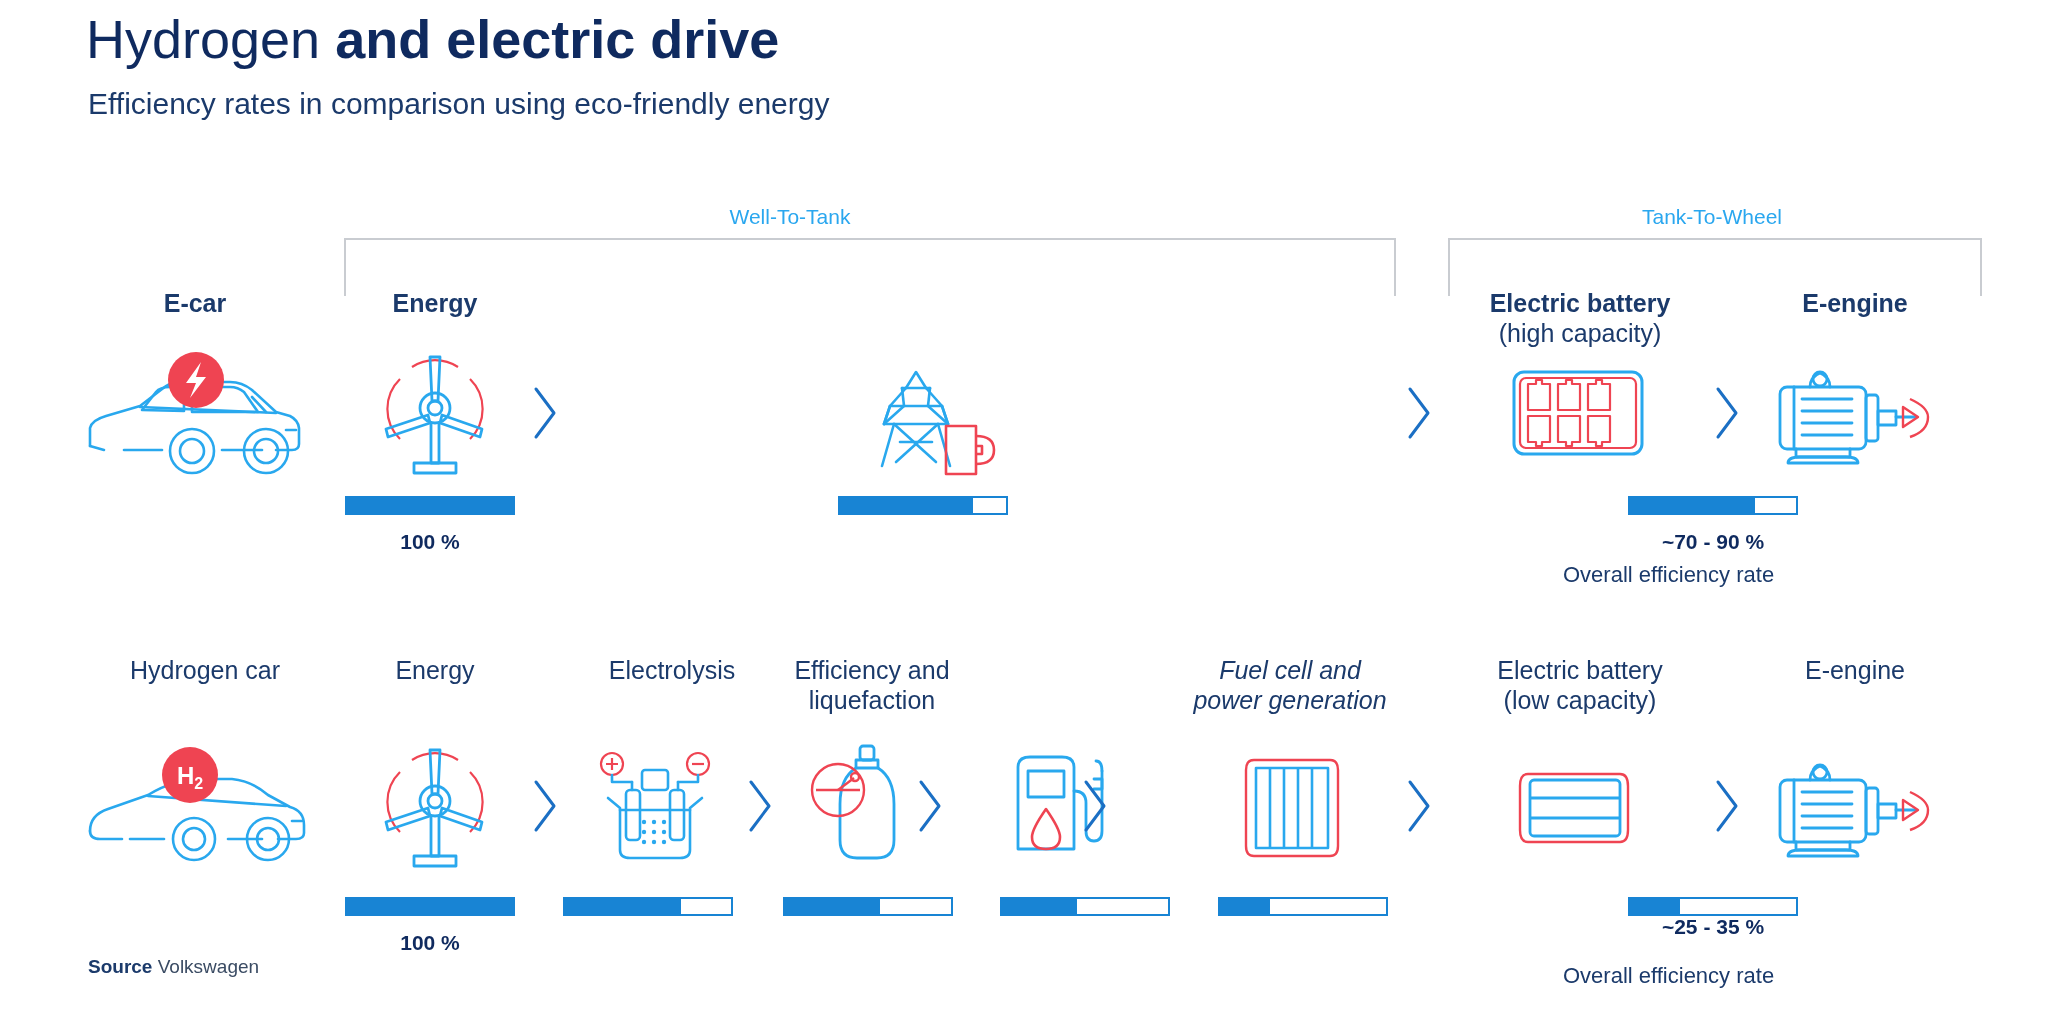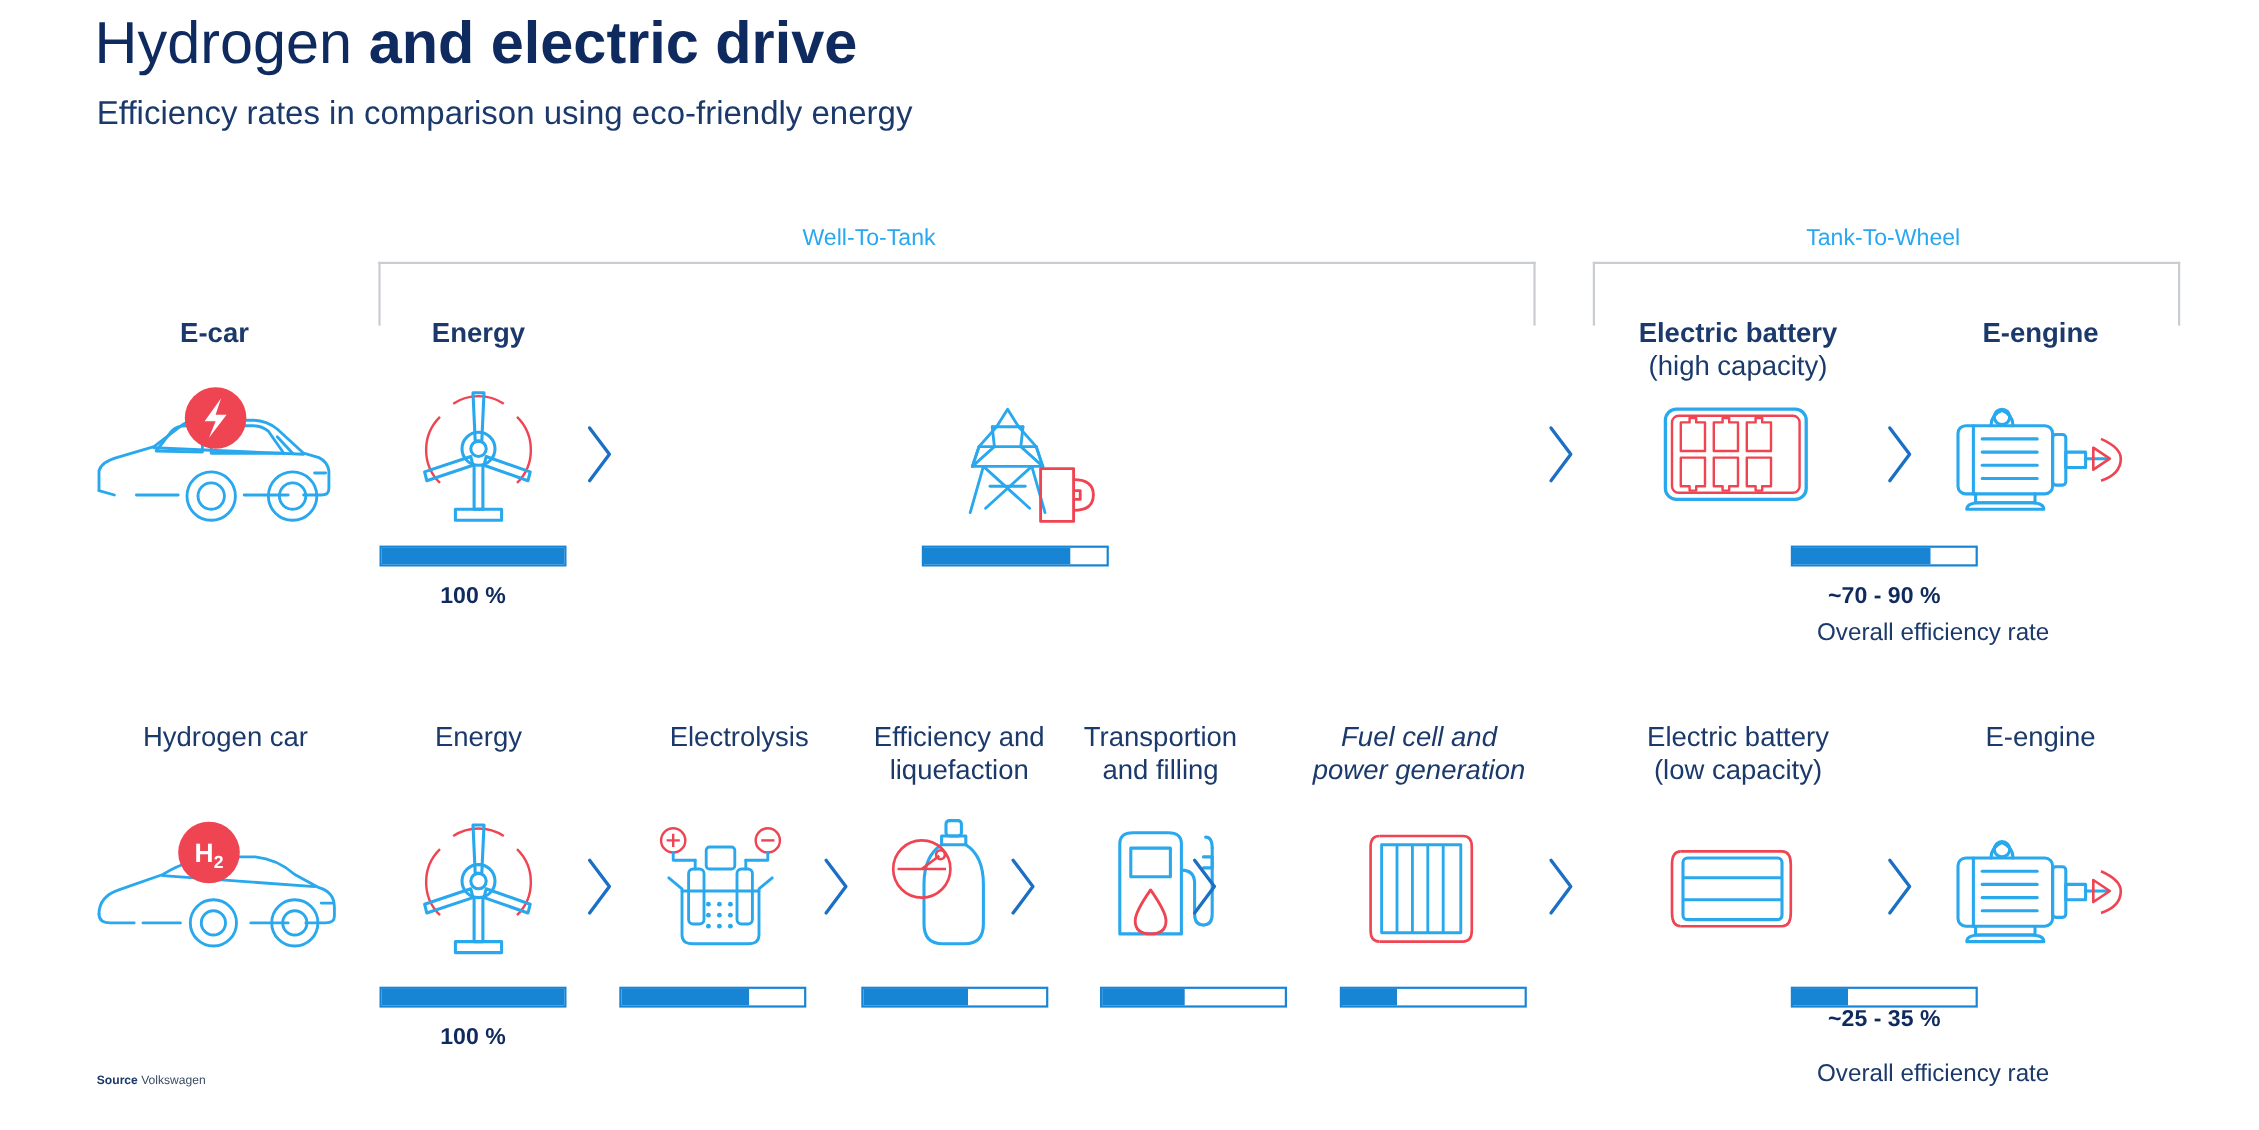--- a/index.html
+++ b/index.html
@@ -61,27 +61,27 @@
     border: 2px solid #1884d4; background: #ffffff;
   }
   .bar .fill { height: 100%; background: #1884d4; }
 
   .pct {
     position: absolute; font-size: 21px; font-weight: 700;
     color: #0f2a5f; text-align: center; white-space: nowrap;
   }
   .overall {
     position: absolute; font-size: 22px; font-weight: 400;
-    color: #1b3a6b; text-align: right; white-space: nowrap;
+    color: #1b3a6b; text-align: left; white-space: nowrap;
   }
 
   
   .source {
-    position: absolute; left: 88px; top: 976px;
-    font-size: 11px; color: #1b3a6b; white-space: nowrap;
+    position: absolute; left: 88px; top: 956px;
+    font-size: 19px; color: #1b3a6b; white-space: nowrap;
   }
   .source b { font-weight: 700; }
   .source span.name { font-weight: 400; color: #3a4b63; }
 
   svg { display: block; overflow: visible; }
 </style>
 </head>
 <body>
 
 <div class="page">
@@ -372,26 +372,20 @@
       </g>
     </svg>
   </div>
 
   <div class="chev" style="left:915px; top:778px;">
     <svg width="30" height="56" viewBox="0 0 30 56">
       <path d="M6 4 L24 28 L6 52" fill="none" stroke="#1b6fc4" stroke-width="3" stroke-linecap="round" stroke-linejoin="round"></path>
     </svg>
   </div>
 
-  <div class="step" style="left:940px; top:655px; width:230px;">
-    <div class="step-label">
-      <span>Transportion</span>
-      <span class="sub">and filling</span>
-    </div>
-  </div>
   <div class="icon-box" style="left:1000px; top:745px; width:120px; height:125px;">
     <svg width="120" height="125" viewBox="0 0 120 125">
       <g fill="none" stroke="#29a8ee" stroke-width="2.8" stroke-linejoin="round" stroke-linecap="round">
         <path d="M18 104 L18 22 Q18 12 30 12 L62 12 Q74 12 74 22 L74 104 Z"></path>
         <rect x="28" y="26" width="36" height="26"></rect>
         <path d="M74 46 Q86 46 86 58 L86 86 Q86 96 94 96 Q102 96 102 86 L102 26"></path>
         <path d="M96 16 Q102 16 102 26"></path>
         <path d="M94 34 L102 34 L102 44 L94 44"></path>
       </g>
       <path d="M46 64 Q32 84 32 92 Q32 104 46 104 Q60 104 60 92 Q60 84 46 64 Z" fill="none" stroke="#ef4452" stroke-width="2.6" stroke-linejoin="round"></path>

